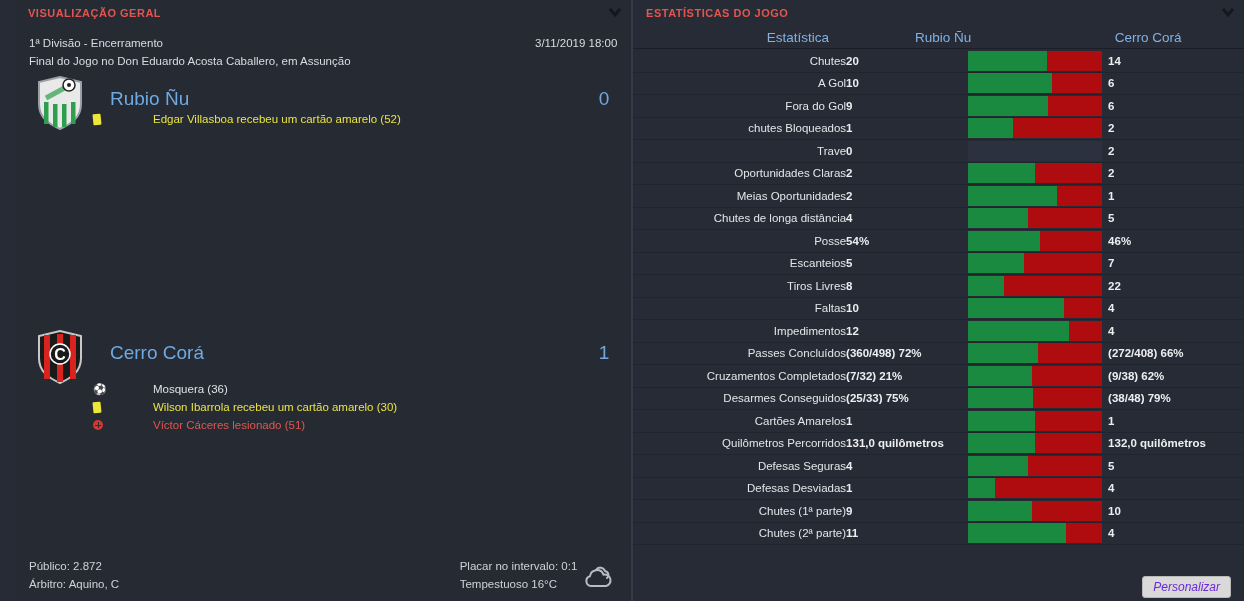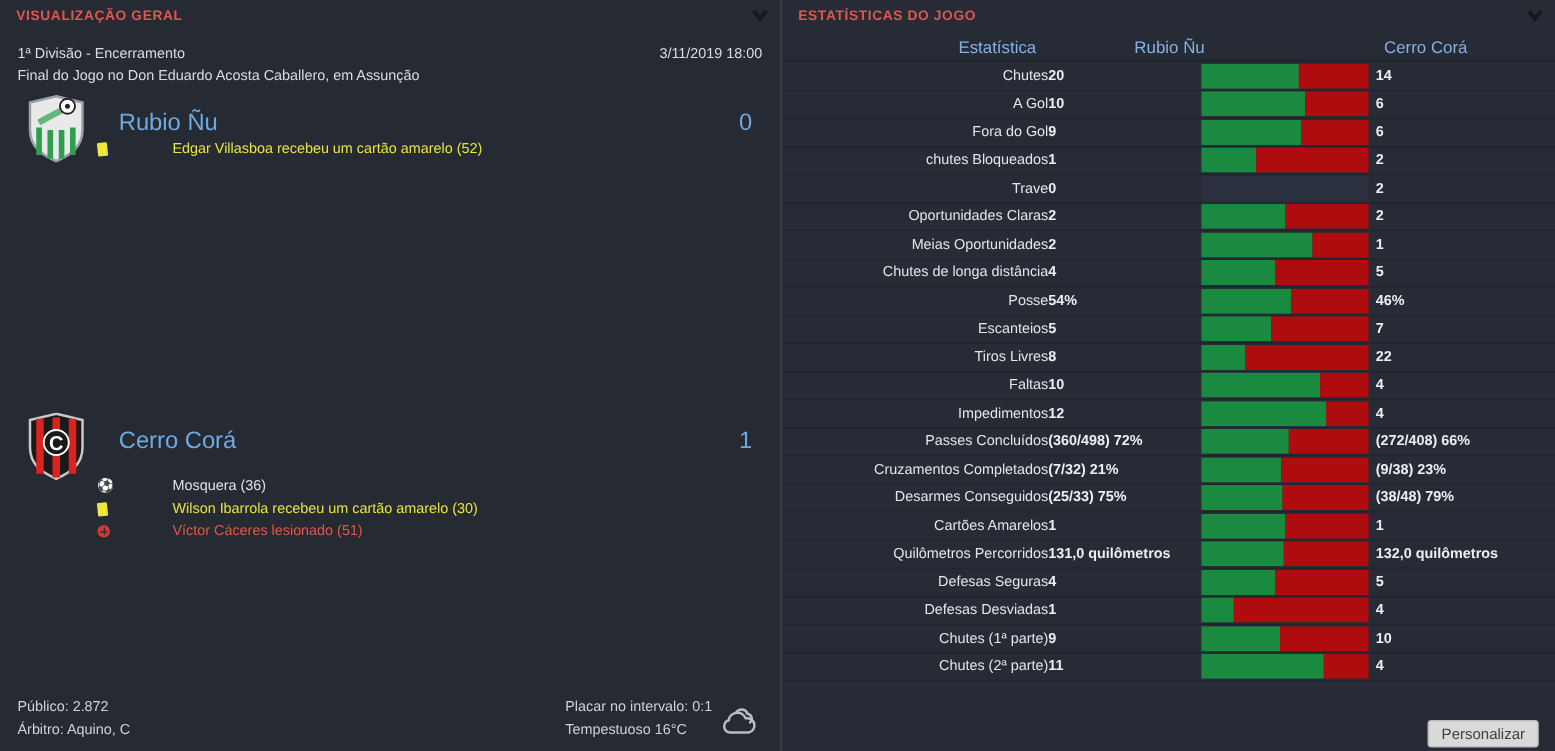--- a/index.html
+++ b/index.html
@@ -1,21 +1,21 @@
 <!DOCTYPE html>
 <html><head>
 <meta charset="utf-8">
 <style>
   * { margin:0; padding:0; box-sizing:border-box; }
   html,body { width:1244px; height:601px; overflow:hidden; background:#272b35;
               font-family:"Liberation Sans", sans-serif; }
   .app { position:relative; width:1244px; height:601px; background:#272b35; display:flex; }
 
   
-  .panel-left  { position:relative; width:687px; height:601px; background:#262a33; }
+  .panel-left  { position:relative; width:687px; height:601px; background:#262a33;margin-left:15px; }
   .panel-divider { width:2px; height:601px; background:#343a48; }
   .panel-right { position:relative; width:681px; height:601px; background:#272b35; }
 
   .panel-title { position:absolute; top:7px; left:13px; font-size:11px; font-weight:bold;
                  letter-spacing:.5px; color:#e25550; }
   .chevron { position:absolute; top:4px; right:8px; width:16px; height:16px; cursor:pointer; }
   .chevron svg { width:16px; height:16px; stroke:#14171d; stroke-width:3; fill:none; }
 
   
   .match-info { position:absolute; top:37px; left:14px; right:14px; color:#dadce0; font-size:11.5px; }
@@ -51,21 +51,21 @@
   .stat-row { display:flex; align-items:center; height:22.5px; border-bottom:1px solid #20242d; }
   .stat-label { width:213px; text-align:right; font-size:11.5px; color:#e3e5e8; }
   .stat-home  { width:122px; text-align:left; padding-right:6px; font-size:11.5px; color:#eceef0; font-weight:bold; }
   .stat-bar   { width:134px; height:20px; background:#2b313e; display:flex; overflow:hidden; }
   .stat-bar .green { background:#1b8a41; height:100%; }
   .stat-bar .red   { background:#ae0c0e; height:100%; }
   .stat-away  { flex:1; text-align:left; padding-left:6px; font-size:11.5px; color:#eceef0; font-weight:bold; }
 
   .personalize-btn { position:absolute; right:13px; top:576px; height:22px; padding:0 10px;
                      background:#d9d9d9; border:1px solid #b9b9b9; border-radius:3px;
-                     font-size:12px; color:#404040; font-family:"Liberation Sans",sans-serif; cursor:pointer; }
+                     font-size:12px; color:#6d28d9; font-family:"Liberation Sans",sans-serif; cursor:pointer;font-style:italic; }
 </style>
 </head>
 <body>
 
 <div class="app">
 
   <div class="panel-left">
     <div class="panel-title">VISUALIZAÇÃO GERAL</div>
     <div class="chevron">
       <svg viewBox="0 0 16 16">
@@ -301,21 +301,21 @@
           </div>
           <div class="stat-away">(272/408) 66%</div>
         </div>
         <div class="stat-row">
           <div class="stat-label">Cruzamentos Completados</div>
           <div class="stat-home">(7/32) 21%</div>
           <div class="stat-bar">
             <div class="green" style="width: 47.7%;"></div>
             <div class="red" style="width: 52.3%;"></div>
           </div>
-          <div class="stat-away">(9/38) 23%</div>
+          <div class="stat-away">(9/38) 62%</div>
         </div>
         <div class="stat-row">
           <div class="stat-label">Desarmes Conseguidos</div>
           <div class="stat-home">(25/33) 75%</div>
           <div class="stat-bar">
             <div class="green" style="width: 48.7%;"></div>
             <div class="red" style="width: 51.3%;"></div>
           </div>
           <div class="stat-away">(38/48) 79%</div>
         </div>

